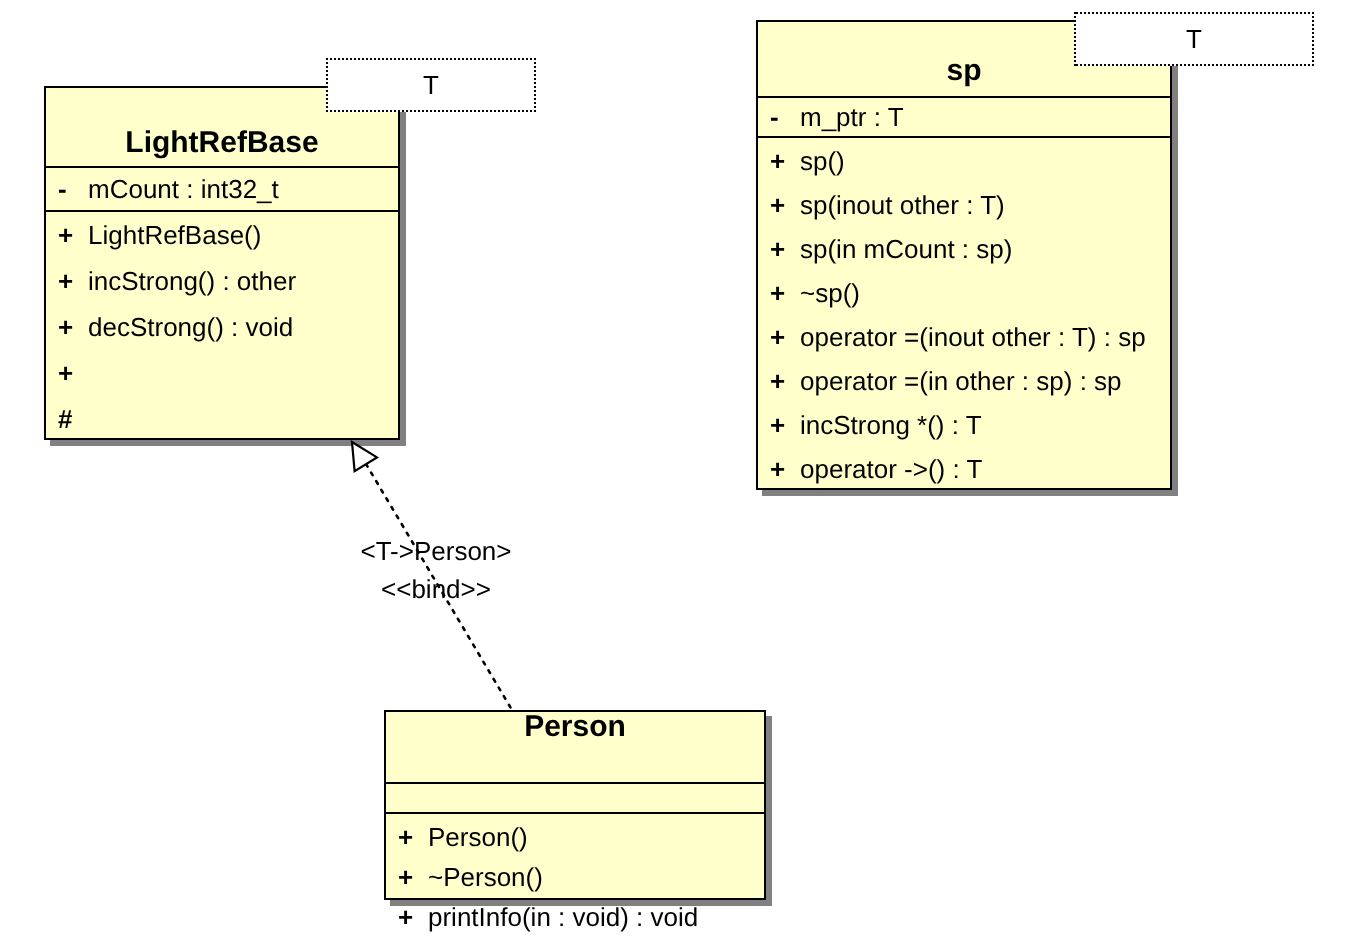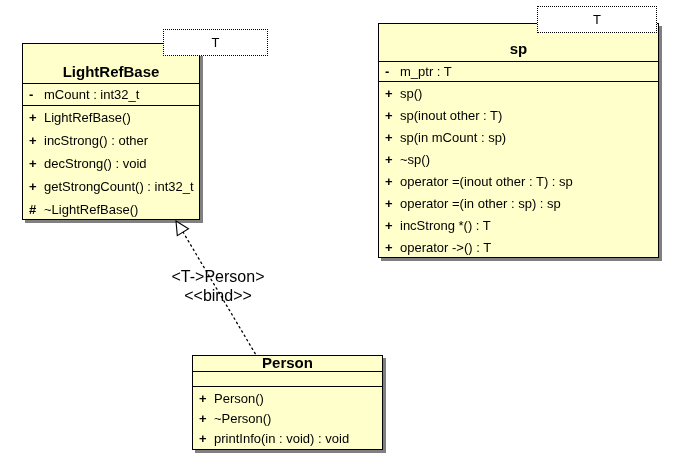--- a/index.html
+++ b/index.html
@@ -27,35 +27,35 @@
   .vis { font-weight:bold; flex:0 0 21px; padding-left:6px; }
 
   
   .lrb { left:22px; top:43px; width:178px; height:177px; }
   .lrb .title-comp { height:40px; align-items:flex-end; padding-bottom:3px; }
   .lrb .attrs { height:22px; } .lrb .attrs .row { line-height:21px; }
   .lrb .methods { height:113px; } .lrb .methods .row { line-height:23px; }
   .lrb-tmpl { left:163px; top:29px; width:105px; height:27px; }
 
   
-  .spc { left:378px; top:23px; width:281px; height:235px; }
+  .spc { left:378px; top:10px; width:208px; height:235px; }
   .spc .title-comp { height:38px; align-items:flex-end; padding-bottom:4px; }
   .spc .attrs { height:20px; } .spc .attrs .row { line-height:19px; }
   .spc .methods { height:175px; padding-top:1px; } .spc .methods .row { line-height:22px; }
   .sp-tmpl { left:537px; top:6px; width:120px; height:27px; }
 
   
   .per { left:192px; top:355px; width:191px; height:95px; }
-  .per .title-comp { height:16px; align-items:flex-end; line-height:16px; }
+  .per .title-comp { height:36px; align-items:flex-start; line-height:16px; }
   .per .attrs { height:15px; }
   .per .methods { height:60px; padding-top:2px; } .per .methods .row { line-height:20px; }
 
   .overlay { position:absolute; left:0; top:0; z-index:3; pointer-events:none; }
   .edge-label {
-    position:absolute; transform:translateX(-50%); font-size:16px;
+    position:absolute; transform:translateX(-50%); font-size:13px;
     white-space:nowrap; z-index:4;
   }
 </style>
 </head>
 <body>
 
 <div class="canvas">
 
   <div class="tmpl-box lrb-tmpl">
     <span>T</span>
@@ -79,25 +79,23 @@
       <div class="row">
         <span class="vis">+</span>
         <span>incStrong() : other</span>
       </div>
       <div class="row">
         <span class="vis">+</span>
         <span>decStrong() : void</span>
       </div>
       <div class="row">
         <span class="vis">+</span>
-        <span>getStrongCount() : int32_t</span>
       </div>
       <div class="row">
         <span class="vis">#</span>
-        <span>~LightRefBase()</span>
       </div>
     </div>
   </div>
 
   <div class="tmpl-box sp-tmpl">
     <span>T</span>
   </div>
 
   <div class="uml-class spc">
     <div class="title-comp">

